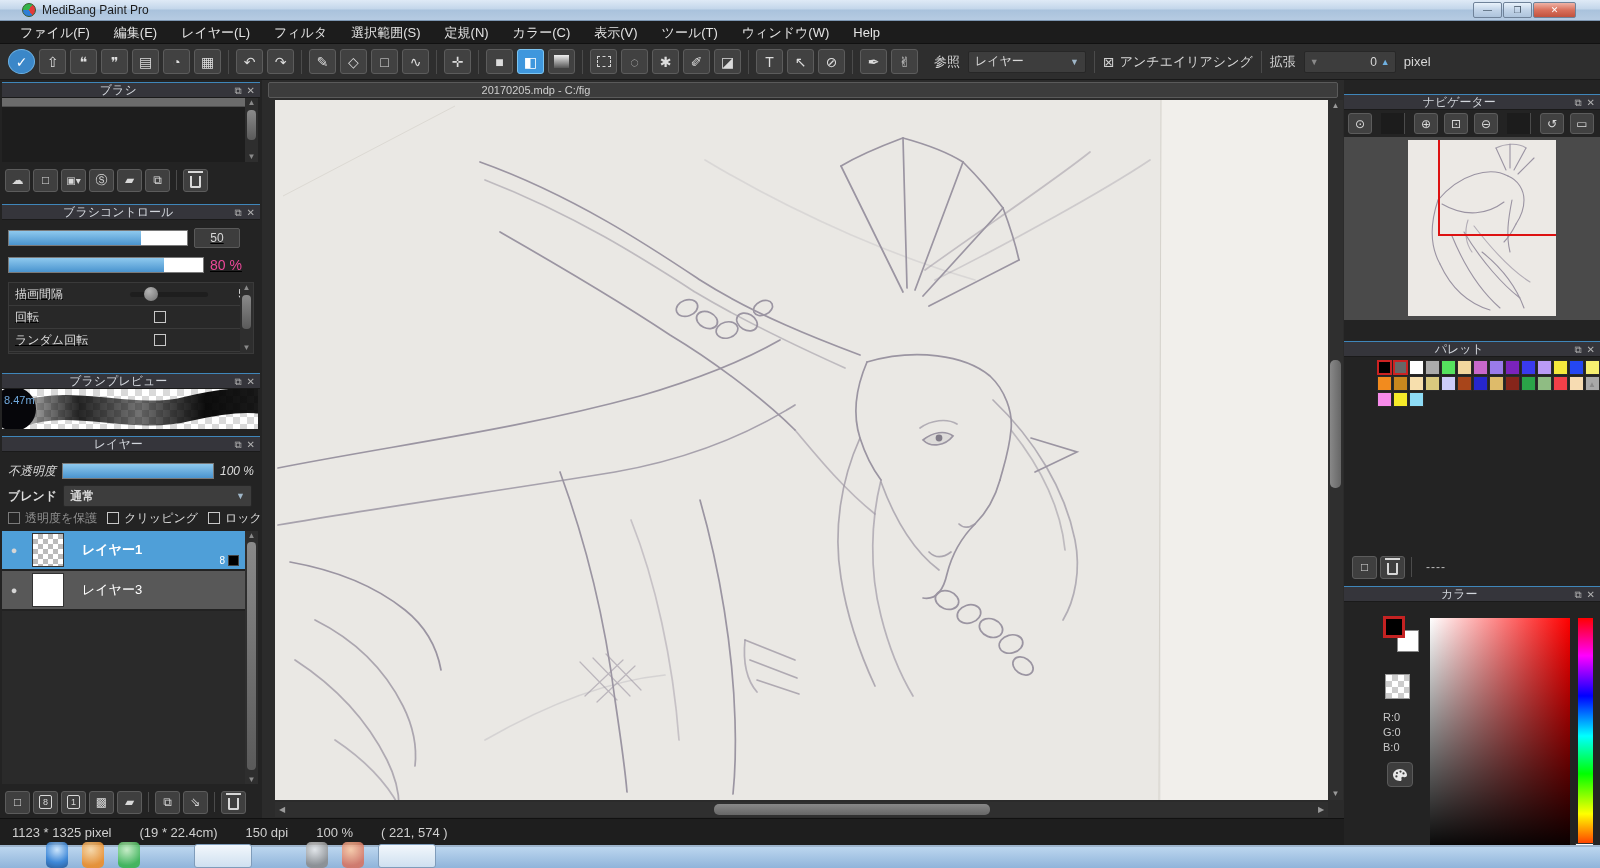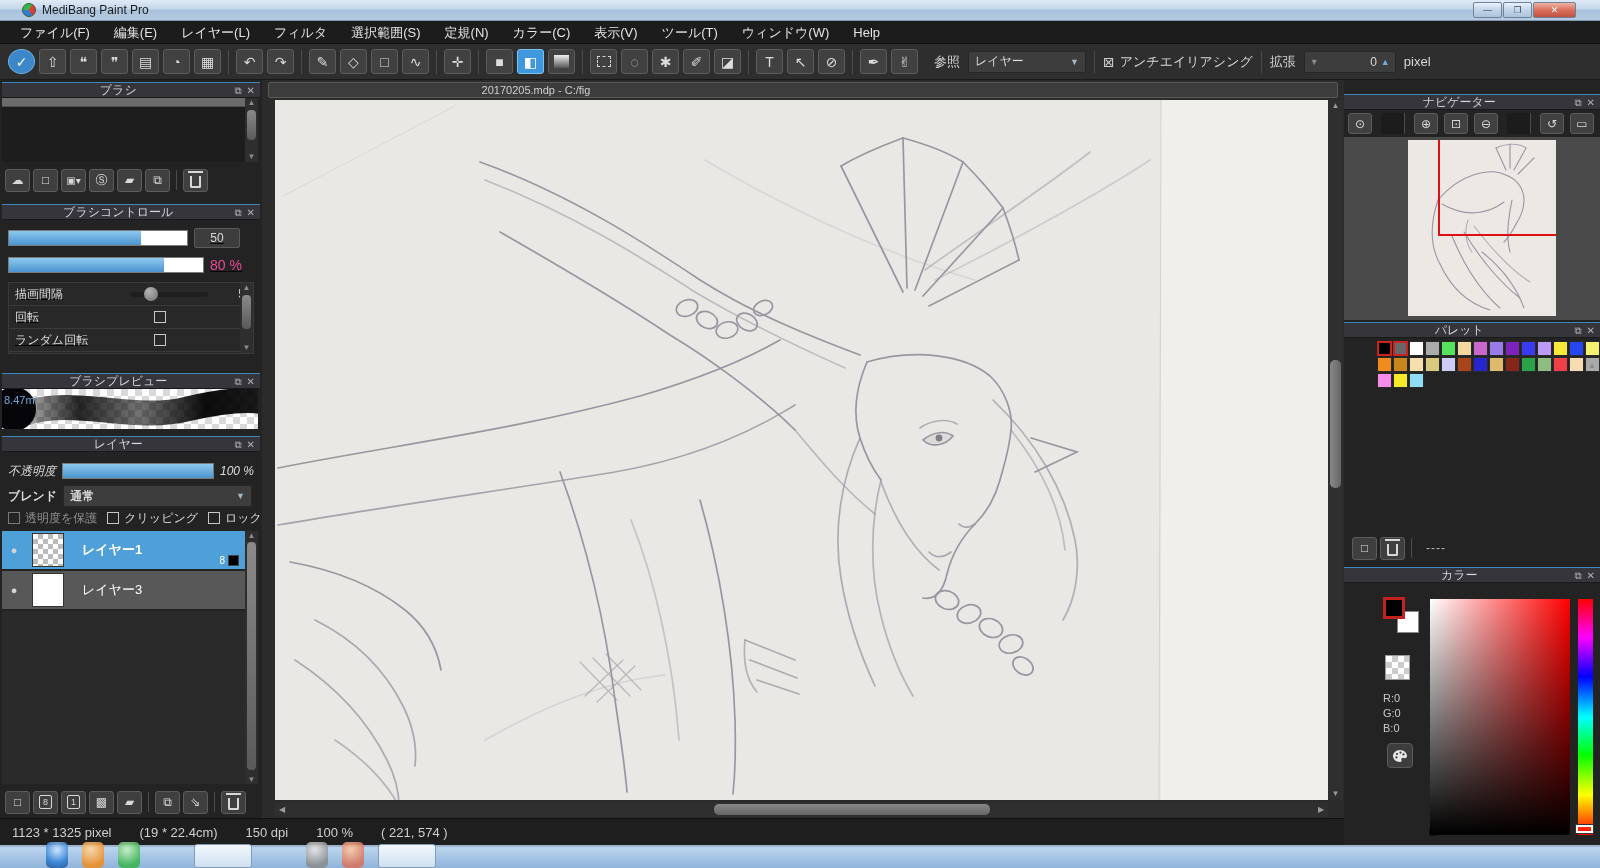--- a/index.html
+++ b/index.html
@@ -640,21 +640,21 @@
               <path d="M 74,112 C 94,128 108,146 116,168"></path>
               <path d="M 104,60 C 100,80 98,96 102,112"></path>
               <path d="M 60,80 C 56,92 58,104 64,112" opacity=".7"></path>
             </g>
           </svg>
           <div class="nav-view-rect"></div>
         </div>
       </div>
     </div>
 
-    <div class="panel" style="margin-top:2px;">
+    <div class="panel" style="margin-top:21px;">
       <div class="phead">
         <span class="ptitle">パレット</span>
         <span class="picon">⧉</span>
         <span class="picon">✕</span>
       </div>
       <div class="pal-body">
         <div class="pal-grid">
             <span class="pswatch selected" style="background-color: rgb(0, 0, 0);"></span>
             <span class="pswatch selected" style="background-color: rgb(103, 103, 103);"></span>
             <span class="pswatch" style="background-color: rgb(255, 255, 255);"></span>

